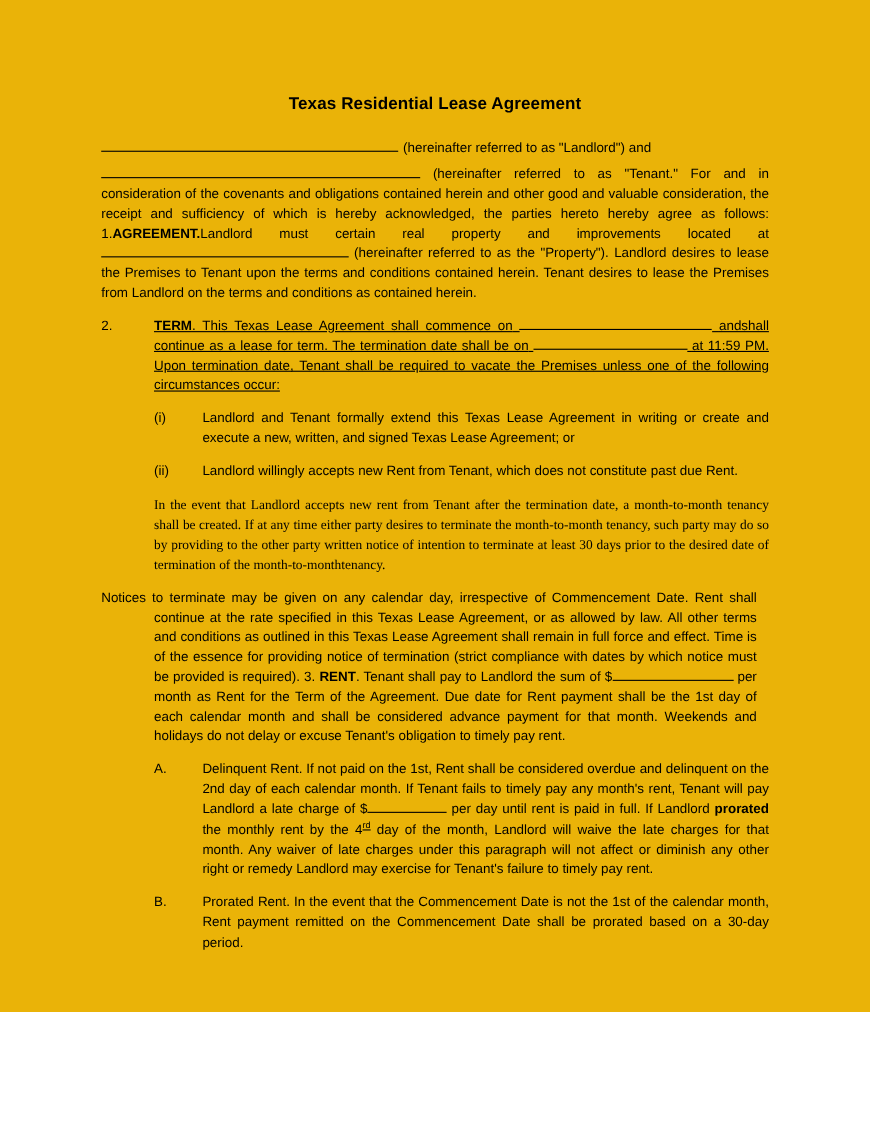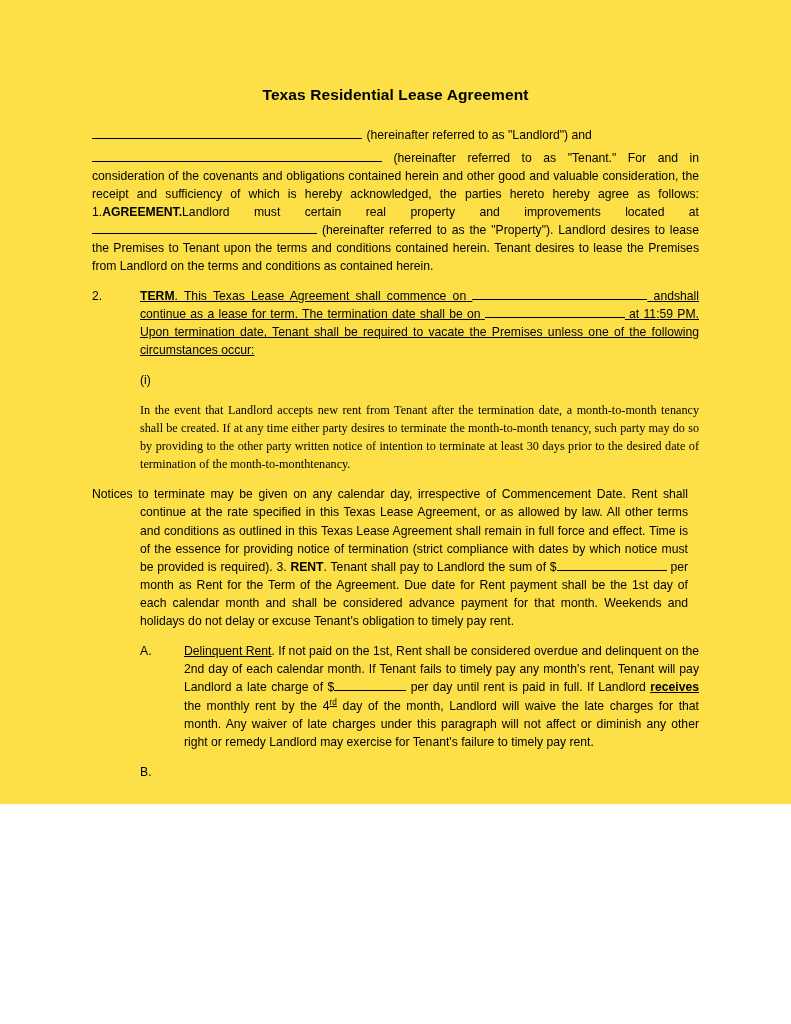--- a/index.html
+++ b/index.html
@@ -9,43 +9,43 @@
   }
   body {
     width: 791px;
     height: 1024px;
     font-family: "Liberation Sans", sans-serif;
     color: #000000;
   }
   .page {
     position: relative;
     width: 791px;
-    height: 804px;
+    height: 920px;
     box-sizing: border-box;
     padding: 72px 92px 40px 92px;
-    background: #fde047;
+    background: #eab308;
   }
   .doc-title {
     text-align: center;
     font-size: 15.5px;
     font-weight: bold;
     margin: 14px 0 18px 0;
     letter-spacing: 0.1px;
   }
   p, .blk {
     font-size: 12.2px;
     line-height: 1.48;
     text-align: justify;
     margin: 0 0 12px 0;
   }
   .indent-first {
     text-indent: 48px;
   }
   .b { font-weight: bold; }
-  .u { text-decoration: underline; }
+  .u { }
   .fill {
     display: inline-block;
     border-bottom: 1px solid #000;
     vertical-align: baseline;
     height: 0.95em;
   }
   .f-xs { width: 34px; }
   .f-sm { width: 58px; }
   .f-xl { width: 190px; }
   .rule-row {
@@ -151,39 +151,47 @@
       <span class="b">TERM</span><span>. This Texas Lease Agreement shall commence on</span>
       <span class="fill" style="width:175px;"></span>
       <span>andshall continue as a lease for term. The termination date shall be on</span>
       <span class="fill" style="width:140px;"></span>
       <span>at 11:59 PM. Upon termination date, Tenant shall be required to vacate the Premises unless one of the following circumstances occur:</span>
     </div>
   </div>
 
   <div class="roman">
     <div class="num">(i)</div>
+    <div class="body">Landlord and Tenant formally extend this Texas Lease Agreement in writing or create and execute a new, written, and signed Texas Lease Agreement; or</div>
   </div>
 
+  <div class="roman">
+    <div class="num">(ii)</div>
+    <div class="body">Landlord willingly accepts new Rent from Tenant, which does not constitute past due Rent.</div>
+  </div>
 
   <div class="indent-block">In the event that Landlord accepts new rent from Tenant after the termination date, a month-to-month tenancy shall be created. If at any time either party desires to terminate the month-to-month tenancy, such party may do so by providing to the other party written notice of intention to terminate at least 30 days prior to the desired date of termination of the month-to-monthtenancy.</div>
 
   <div class="hang-block">
     <span>Notices to terminate may be given on any calendar day, irrespective of Commencement Date. Rent shall continue at the rate specified in this Texas Lease Agreement, or as allowed by law. All other terms and conditions as outlined in this Texas Lease Agreement shall remain in full force and effect. Time is of the essence for providing notice of termination (strict compliance with dates by which notice must be provided is required). 3.</span>
     <span class="b">RENT</span><span>. Tenant shall pay to Landlord the sum of $</span><span class="fill" style="width:110px;"></span>
     <span>per month as Rent for the Term of the Agreement. Due date for Rent payment shall be the 1st day of each calendar month and shall be considered advance payment for that month. Weekends and holidays do not delay or excuse Tenant's obligation to timely pay rent.</span>
   </div>
 
   <div class="lettered">
     <div class="num">A.</div>
     <div class="body">
       <span class="u">Delinquent Rent</span><span>. If not paid on the 1st, Rent shall be considered overdue and delinquent on the 2nd day of each calendar month. If Tenant fails to timely pay any month's rent, Tenant will pay Landlord a late charge of $</span><span class="fill" style="width:72px;"></span>
       <span>per day until rent is paid in full. If Landlord</span>
-      <span class="b u">receives</span>
+      <span class="b u">prorated</span>
       <span>the monthly rent by the 4</span><sup>rd</sup>
       <span>day of the month, Landlord will waive the late charges for that month. Any waiver of late charges under this paragraph will not affect or diminish any other right or remedy Landlord may exercise for Tenant's failure to timely pay rent.</span>
     </div>
   </div>
 
   <div class="lettered">
     <div class="num">B.</div>
+    <div class="body">
+      <span class="u">Prorated Rent</span><span>. In the event that the Commencement Date is not the 1st of the calendar month, Rent payment remitted on the Commencement Date shall be prorated based on a 30-day period.</span>
+    </div>
   </div>
 
 </div>
 
 </body></html>

